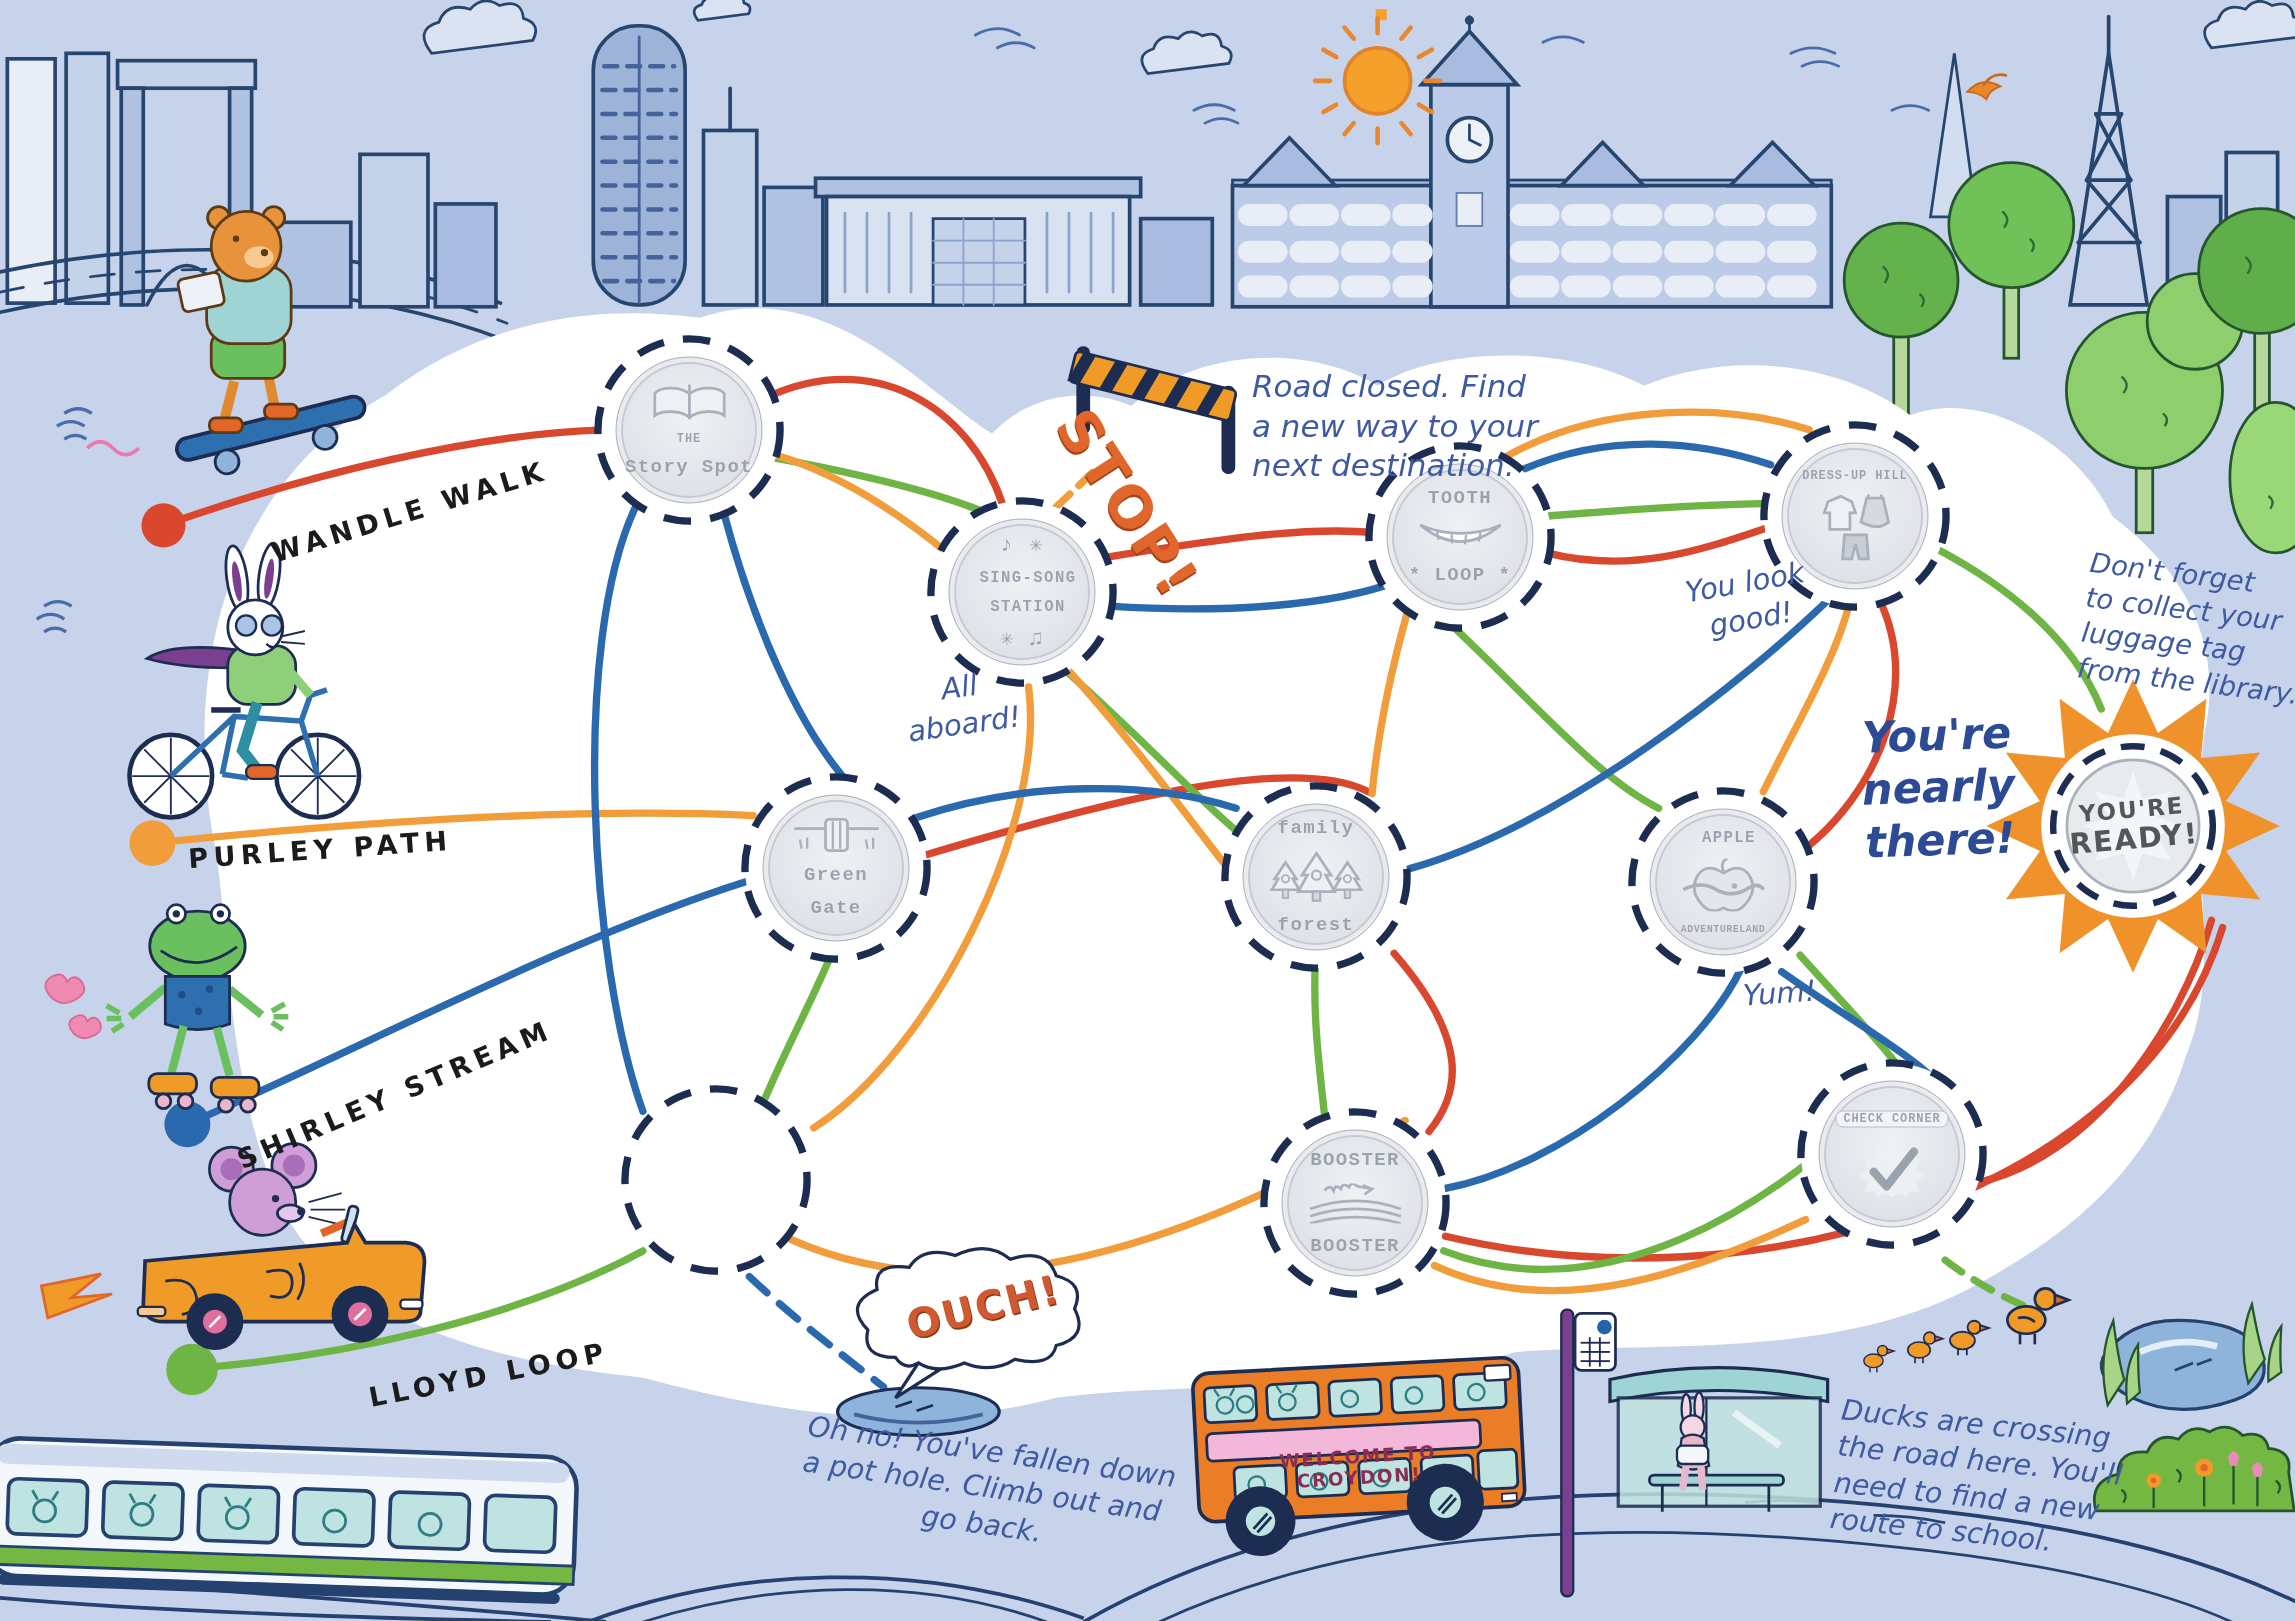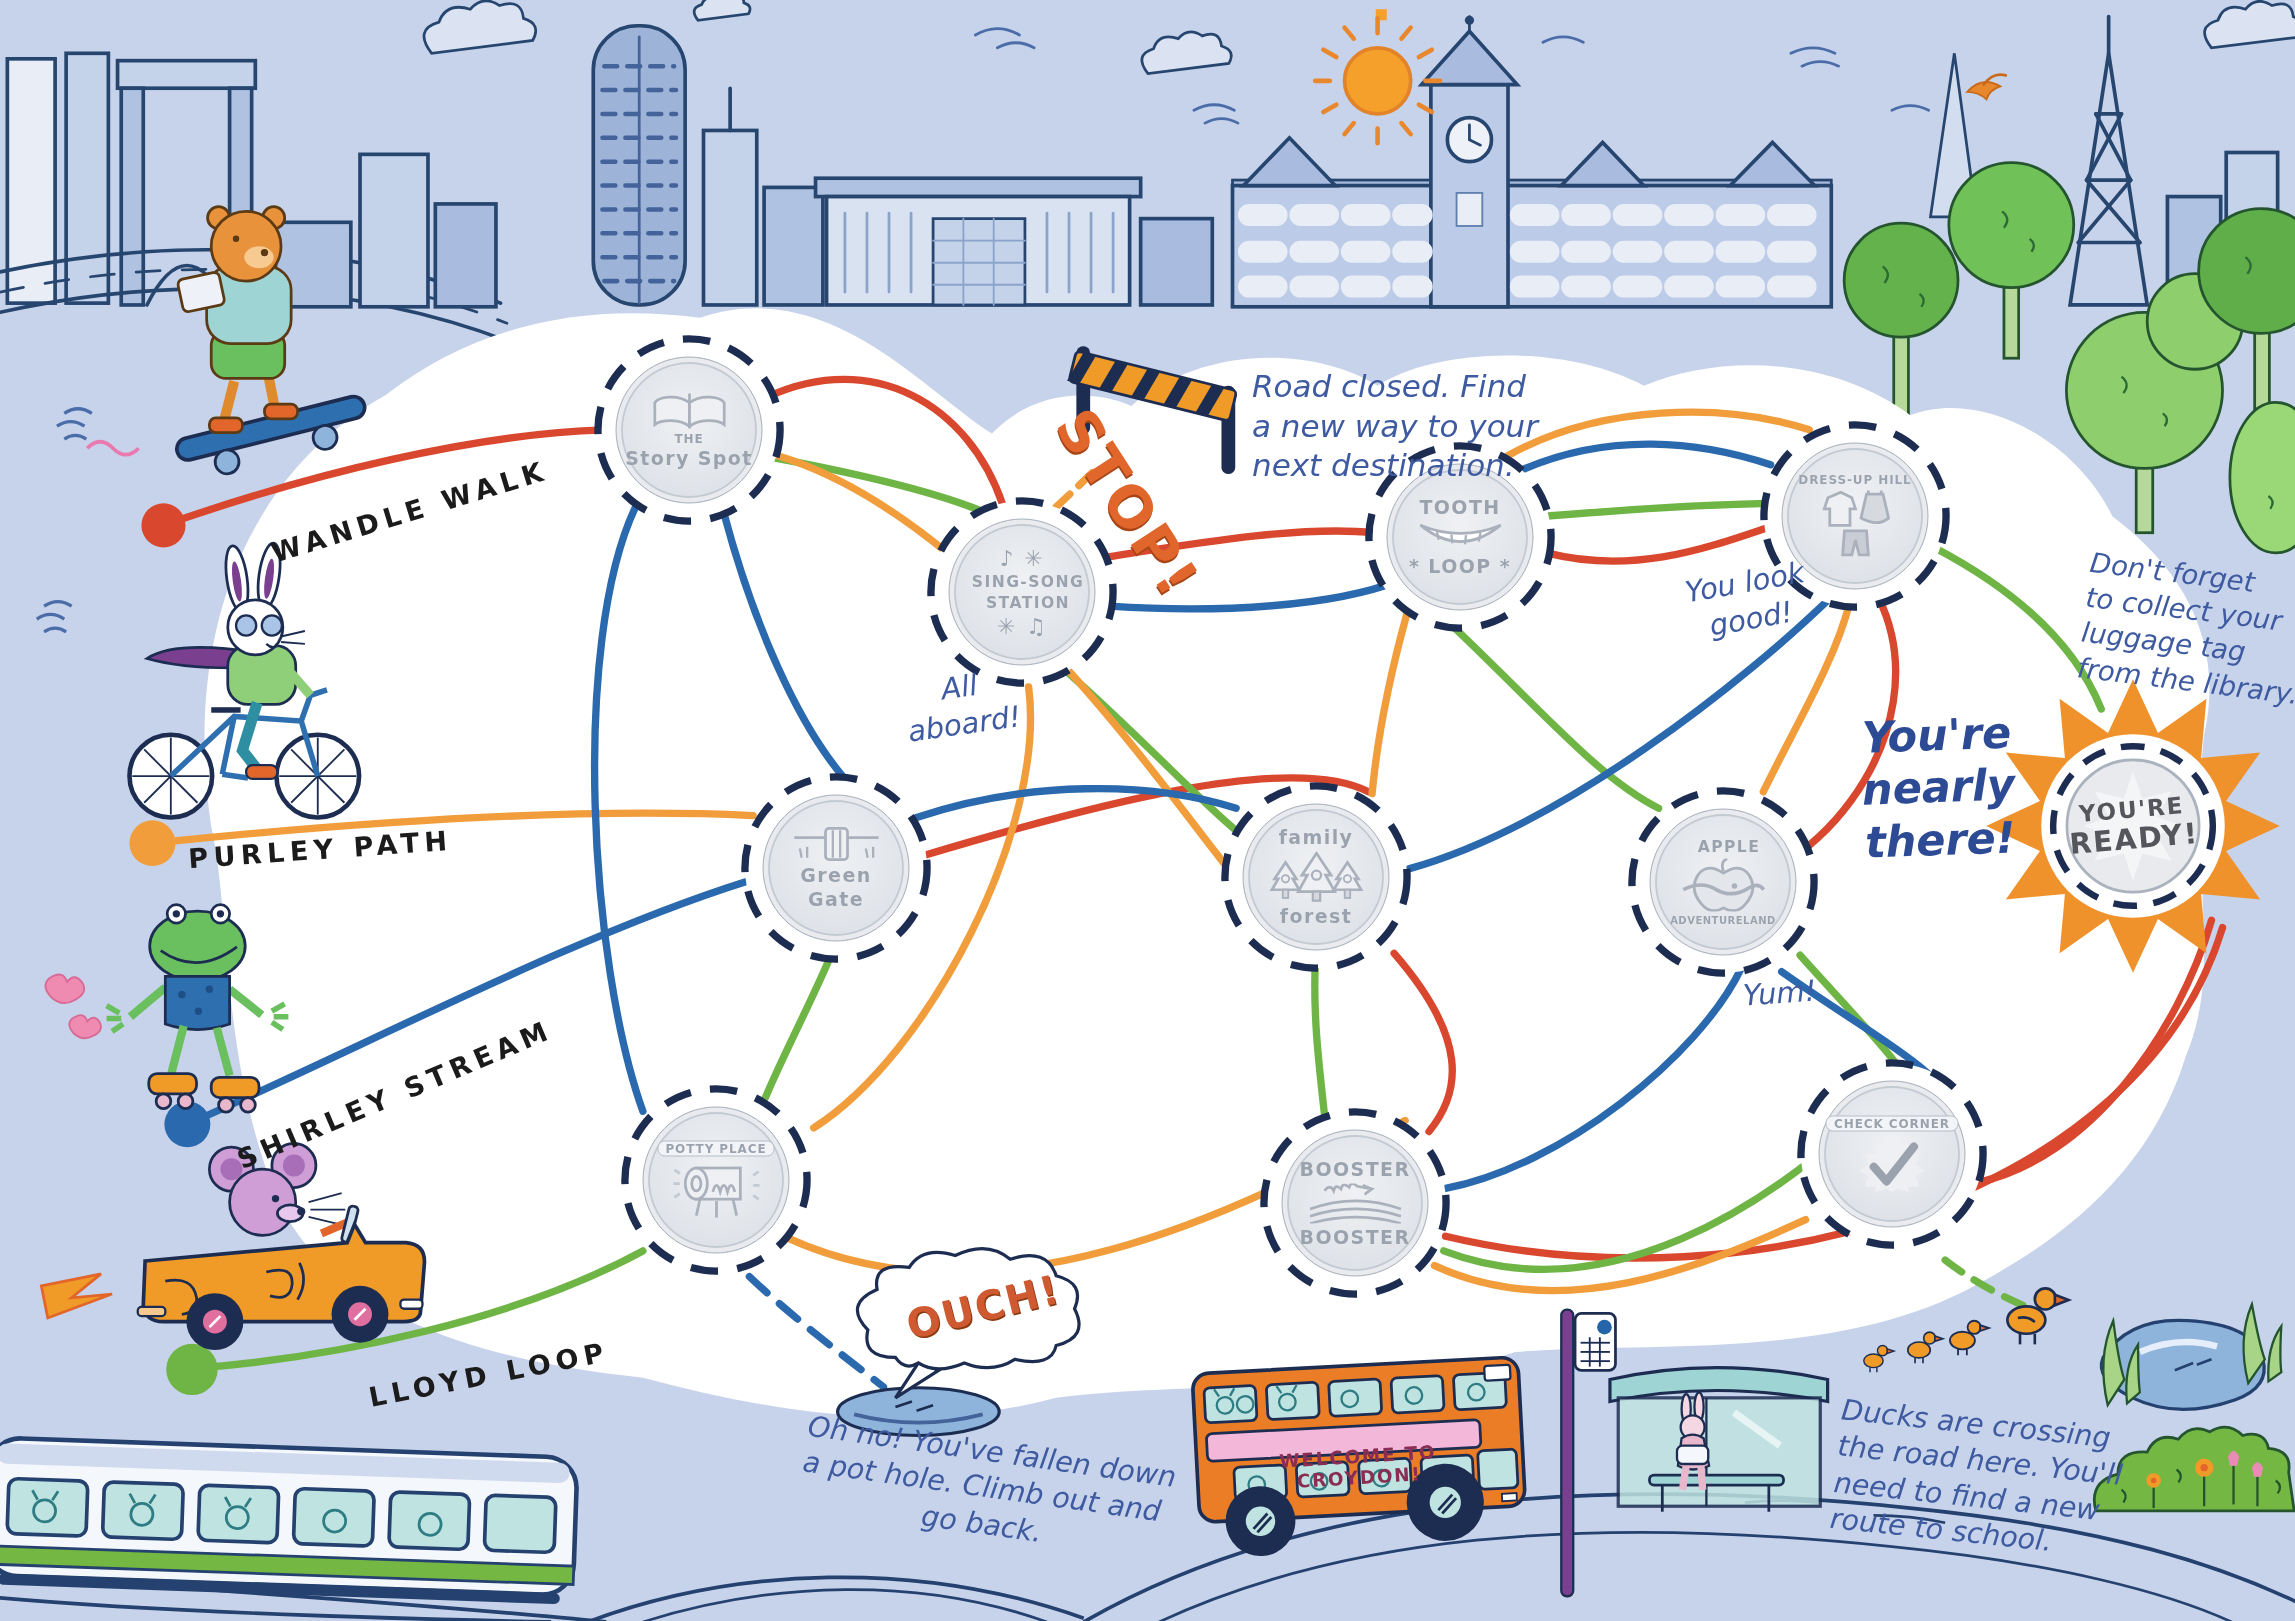--- a/index.html
+++ b/index.html
@@ -9,21 +9,21 @@
   #scene{position:absolute;left:0;top:0;}
 
   
   .station{position:absolute;width:195px;height:195px;transform:translate(-50%,-50%);
            display:flex;align-items:center;justify-content:center;}
   .station .dash{position:absolute;left:0;top:0;}
   .coin{position:absolute;width:145px;height:145px;border-radius:50%;
         background:radial-gradient(circle at 50% 42%,#eff1f4 0%,#e2e5ea 55%,#d7dbe1 100%);
         border:1.8px solid #a9b0bb;box-shadow:inset 0 0 0 4.6px #e9ebef, inset 0 0 0 6.4px #c4cad2;
         display:flex;flex-direction:column;align-items:center;justify-content:center;
-        gap:4px;text-align:left;}
+        gap:13px;text-align:left;font-family:Liberation Mono, monospace;}
   .coin-line{color:#9aa2ae;font-weight:700;letter-spacing:1.4px;font-size:19px;line-height:1.05;
              text-shadow:0 0.9px 0 rgba(255,255,255,.85);white-space:nowrap;}
   .coin-line.sm{font-size:12px;letter-spacing:0.9px;}
   .coin-line.xs{font-size:10px;letter-spacing:0.5px;}
   .coin-line.md{font-size:15.6px;margin-left:12px;}
   .coin-banner{background:#f2f4f7;border:1.8px solid #b7bec7;border-radius:7.3px;padding:0.9px 7.3px;}
 
   
   .badge{position:absolute;left:2133px;top:826px;width:312px;height:312px;transform:translate(-50%,-50%);}
   .badge .btxt{position:absolute;left:50%;top:50%;transform:translate(-50%,-50%) rotate(-5deg);
@@ -703,31 +703,20 @@
     </svg>
     <div class="coin-line xs">ADVENTURELAND</div>
   </div>
 </div>
 
 <div class="station" style="left:716px;top:1180px">
   <svg class="dash" width="195" height="195" viewBox="0 0 212 212">
     <circle cx="106" cy="106" r="99" fill="#ffffff"></circle>
     <circle cx="106" cy="106" r="99" fill="none" stroke="#1d2d52" stroke-width="8" stroke-dasharray="30 21"></circle>
   </svg>
-  <div class="coin">
-    <div class="coin-line sm coin-banner">POTTY PLACE</div>
-    <svg width="88" height="59" viewBox="0 0 96 64">
-      <rect x="26" y="8" width="48" height="34" fill="#eef0f3" stroke="#aab1bc" stroke-width="3"></rect>
-      <ellipse cx="26" cy="25" rx="12" ry="17" fill="#eef0f3" stroke="#aab1bc" stroke-width="3"></ellipse>
-      <ellipse cx="26" cy="25" rx="5" ry="8" fill="none" stroke="#aab1bc" stroke-width="3"></ellipse>
-      <path d="M44 34 q4 -14 8 0 q4 -14 8 0 q4 -14 8 0" fill="none" stroke="#aab1bc" stroke-width="3"></path>
-      <path d="M30 42 L26 60 M48 44 L48 62 M66 42 L70 60" stroke="#aab1bc" stroke-width="3"></path>
-      <path d="M8 14 l-6 -4 M8 25 l-7 0 M8 36 l-6 4 M88 16 l6 -4 M88 27 l7 0 M88 38 l6 4" stroke="#c4cad2" stroke-width="3"></path>
-    </svg>
-  </div>
 </div>
 
 <div class="station" style="left:1355px;top:1203px">
   <svg class="dash" width="195" height="195" viewBox="0 0 212 212">
     <circle cx="106" cy="106" r="99" fill="#ffffff"></circle>
     <circle cx="106" cy="106" r="99" fill="none" stroke="#1d2d52" stroke-width="8" stroke-dasharray="30 21"></circle>
   </svg>
   <div class="coin">
     <div class="coin-line">BOOSTER</div>
     <svg width="96" height="40" viewBox="0 0 104 44">

